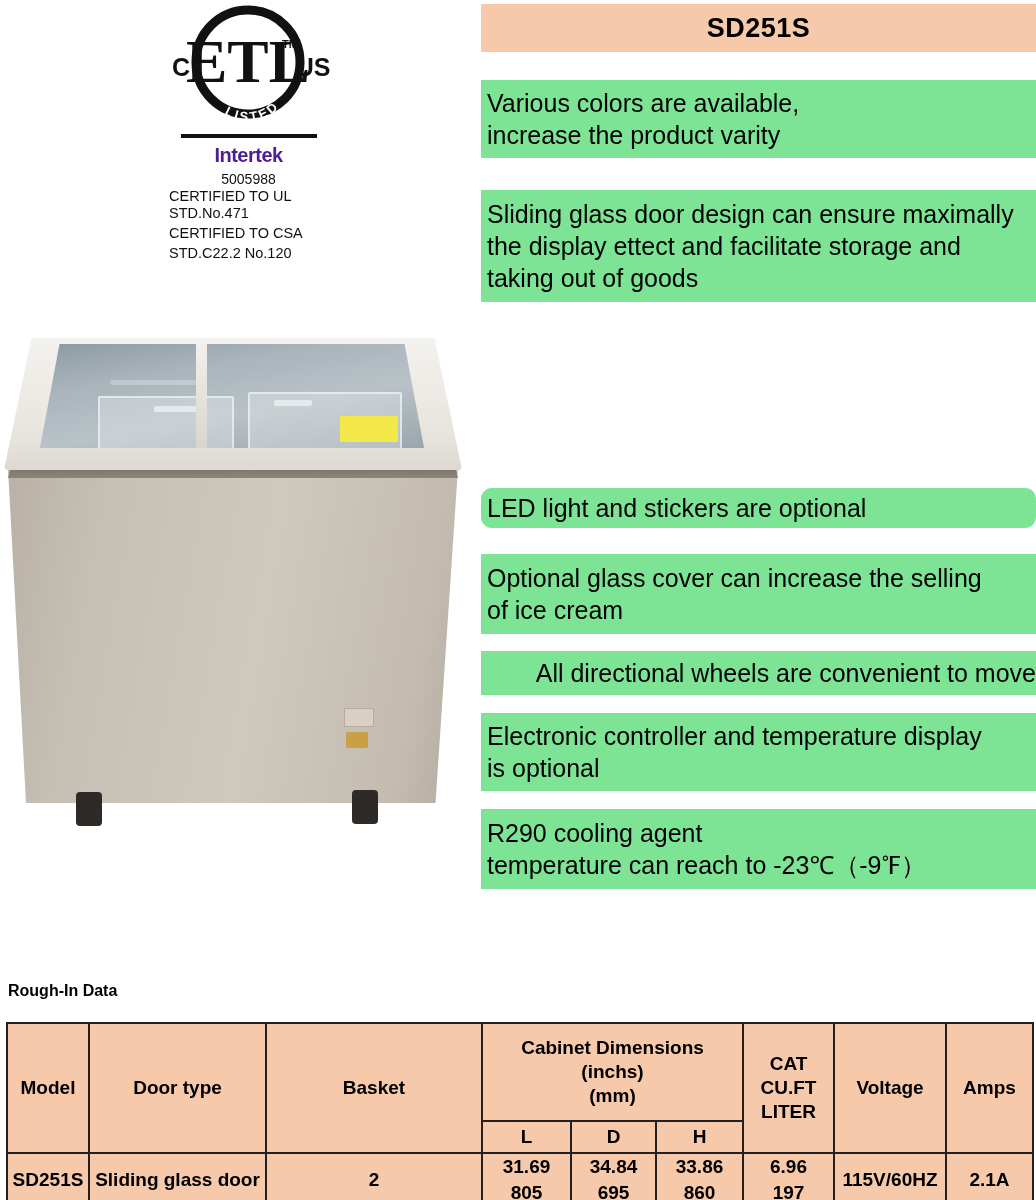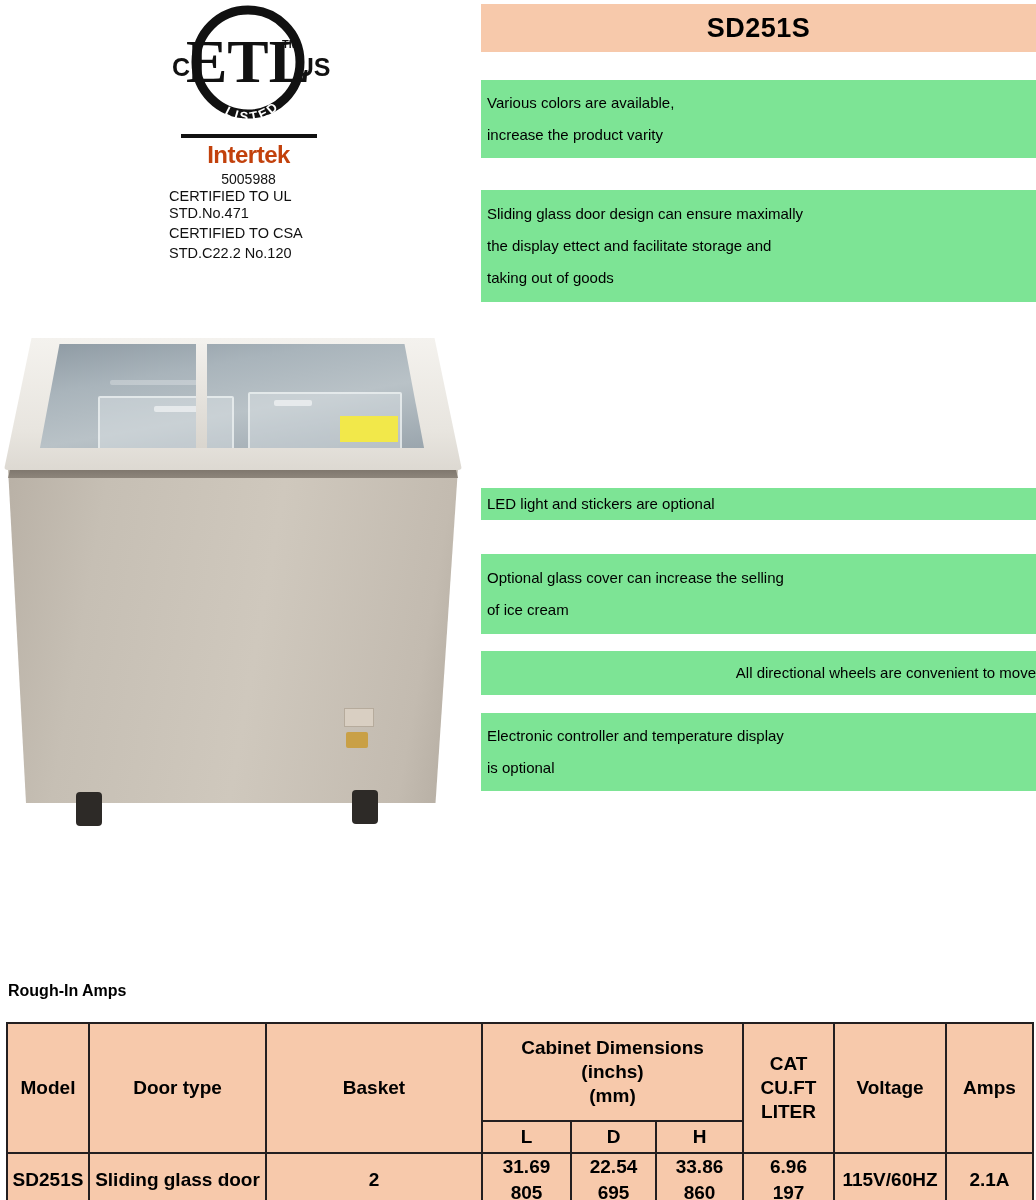--- a/index.html
+++ b/index.html
@@ -52,25 +52,25 @@
     position: absolute;
     left: 14px; top: 130px;
     width: 136px;
     height: 4px;
     background: #111111;
   }
   #intertek-word {
     position: absolute;
     left: 0; top: 136px;
     width: 163px;
-    font-size: 24px;
+    font-size: 20px;
     font-weight: bold;
     letter-spacing: -0.5px;
     line-height: 30px;
-    color: #c2410c;
+    color: #4c1d95;
   }
   #intertek-number {
     position: absolute;
     left: 0; top: 168px;
     width: 163px;
     font-size: 14px;
     line-height: 15px;
     color: #111111;
   }
   .etl-line {
@@ -212,28 +212,28 @@
     left: 0;
     width: 555px;
     background: #7de495;
     box-sizing: border-box;
     padding: 0 0 0 6px;
     display: flex;
     flex-direction: column;
     justify-content: center;
   }
   .feature-block .feature-text {
-    font-size: 15px;
+    font-size: 25px;
     line-height: 32px;
     white-space: pre-line;
   }
   #fb-0 { top: 80px;  height: 78px; }
   #fb-1 { top: 190px; height: 112px; }
   #fb-2 { top: 344px; height: 122px; }
-  #fb-3 { top: 488px; height: 32px; }
+  #fb-3 { top: 488px; height: 40px; border-radius: 11px; }
   #fb-4 { top: 554px; height: 80px; }
   #fb-5 { top: 651px; height: 44px; align-items: flex-end; }
   #fb-6 { top: 713px; height: 78px; }
   #fb-7 { top: 809px; height: 80px; }
 
   
   #rough-in-heading {
     position: absolute;
     left: 8px; top: 982px;
     font-size: 16px;
@@ -342,24 +342,28 @@
       <span class="feature-text">Optional glass cover can increase the selling
 of ice cream</span>
     </div>
     <div class="feature-block" id="fb-5">
       <span class="feature-text">All directional wheels are convenient to move</span>
     </div>
     <div class="feature-block" id="fb-6">
       <span class="feature-text">Electronic controller and temperature display
  is optional</span>
     </div>
+    <div class="feature-block" id="fb-7">
+      <span class="feature-text">R290 cooling agent
+temperature can reach to -23℃（-9℉）</span>
+    </div>
   </div>
 </div>
 
-<div id="rough-in-heading">Rough-In Amps</div>
+<div id="rough-in-heading">Rough-In Data</div>
 
 <div id="spec-table-wrap">
   <table class="spec-table">
     <colgroup>
       <col style="width:82px">
         <col style="width:177px">
         <col style="width:216px">
       <col style="width:89px">
         <col style="width:85px">
         <col style="width:87px">
@@ -394,21 +398,21 @@
     <tbody>
       <tr class="data-row">
         <td>SD251S</td>
         <td>Sliding glass door</td>
         <td>2</td>
         <td>
           <span class="stack-line">31.69</span>
           <span class="stack-line">805</span>
         </td>
         <td>
-          <span class="stack-line">22.54</span>
+          <span class="stack-line">34.84</span>
           <span class="stack-line">695</span>
         </td>
         <td>
           <span class="stack-line">33.86</span>
           <span class="stack-line">860</span>
         </td>
         <td>
           <span class="stack-line">6.96</span>
           <span class="stack-line">197</span>
         </td>

